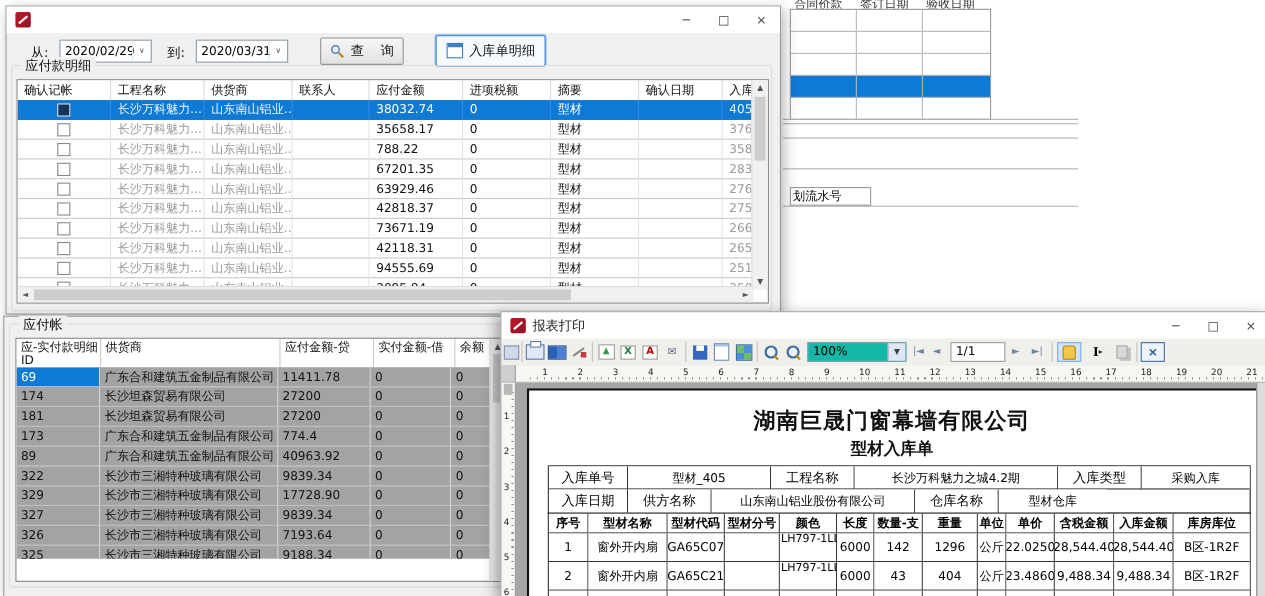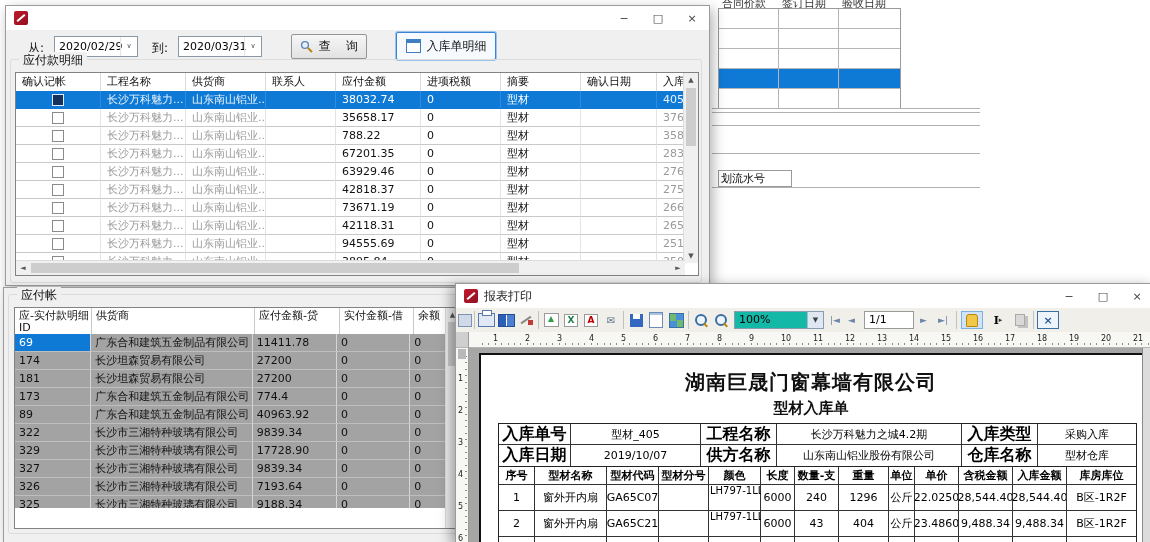--- a/index.html
+++ b/index.html
@@ -104,21 +104,21 @@
   .page{position:absolute;left:10px;top:5px;width:700px;height:200px;background:#fff;border:2px solid #111;box-sizing:border-box;}
   .pscroll{position:absolute;right:0;top:0;width:14px;height:196px;background:#dcdcdc;border-left:1px solid #8a8a8a;box-sizing:border-box;z-index:3;}
   .rcompany{position:absolute;left:0;top:14px;width:660px;text-align:center;font-size:20px;font-weight:bold;letter-spacing:1px;color:#111;}
   .rdoctitle{position:absolute;left:0;top:44px;width:660px;text-align:center;font-size:15px;font-weight:bold;color:#111;}
   .rinfo{position:absolute;left:17px;top:68px;border:1px solid #222;}
   .irow{display:flex;height:21px;}
   .ic{box-sizing:border-box;border-right:1px solid #333;border-bottom:1px solid #333;display:flex;align-items:center;
       justify-content:center;font-size:11px;background:#fff;overflow:hidden;white-space:nowrap;}
   .irow:last-child .ic{border-bottom:none;}
   .ic:last-child{border-right:none;}
-  .ilabel{font-weight:bold;font-size:16px;}
+  .ilabel{font-weight:normal;font-size:12px;}
   .iw0{width:72px}.iw1{width:130px}.iw2{width:76px}.iw3{width:185px}.iw4{width:76px}.iw5{width:98px}
   .rdata{position:absolute;left:17px;top:111px;border:1px solid #222;border-bottom:none;}
   .drow{display:flex;height:26px;}
   .dhrow{height:18px;}
   .dc{box-sizing:border-box;border-right:1px solid #333;border-bottom:1px solid #333;display:flex;align-items:center;
       justify-content:center;font-size:11px;background:#fff;overflow:hidden;white-space:nowrap;}
   .dc:last-child{border-right:none;}
   .dh{font-weight:bold;font-size:11px;}
   .colorcell{align-items:flex-start;justify-content:flex-start;font-size:10px;line-height:11px;overflow:visible;padding-left:1px;}
   .dt0{width:36px}.dt1{width:72px}.dt2{width:52px}.dt3{width:50px}.dt4{width:52px}.dt5{width:34px}.dt6{width:44px}
@@ -594,21 +594,20 @@
           <div class="irow">
             <div class="ic iw0 ilabel">入库单号</div>
             <div class="ic iw1">型材_405</div>
             <div class="ic iw2 ilabel">工程名称</div>
             <div class="ic iw3">长沙万科魅力之城4.2期</div>
             <div class="ic iw4 ilabel">入库类型</div>
             <div class="ic iw5">采购入库</div>
           </div>
           <div class="irow">
             <div class="ic iw0 ilabel">入库日期</div>
-            <div class="ic iw1">2019/10/07</div>
             <div class="ic iw2 ilabel">供方名称</div>
             <div class="ic iw3">山东南山铝业股份有限公司</div>
             <div class="ic iw4 ilabel">仓库名称</div>
             <div class="ic iw5">型材仓库</div>
           </div>
         </div>
       <div class="rdata" id="rdata">
           <div class="drow dhrow">
             <div class="dc dh dt0">序号</div>
             <div class="dc dh dt1">型材名称</div>
@@ -624,21 +623,21 @@
             <div class="dc dh dt11">入库金额</div>
             <div class="dc dh dt12">库房库位</div>
           </div>
           <div class="drow">
             <div class="dc dt0">1</div>
             <div class="dc dt1">窗外开内扇</div>
             <div class="dc dt2">GA65C07</div>
             <div class="dc dt3"></div>
             <div class="dc dt4 colorcell">LH797-1LL</div>
             <div class="dc dt5">6000</div>
-            <div class="dc dt6">240</div>
+            <div class="dc dt6">142</div>
             <div class="dc dt7">1296</div>
             <div class="dc dt8">公斤</div>
             <div class="dc dt9">22.0250</div>
             <div class="dc dt10">28,544.40</div>
             <div class="dc dt11">28,544.40</div>
             <div class="dc dt12">B区-1R2F</div>
           </div>
           <div class="drow">
             <div class="dc dt0">2</div>
             <div class="dc dt1">窗外开内扇</div>

